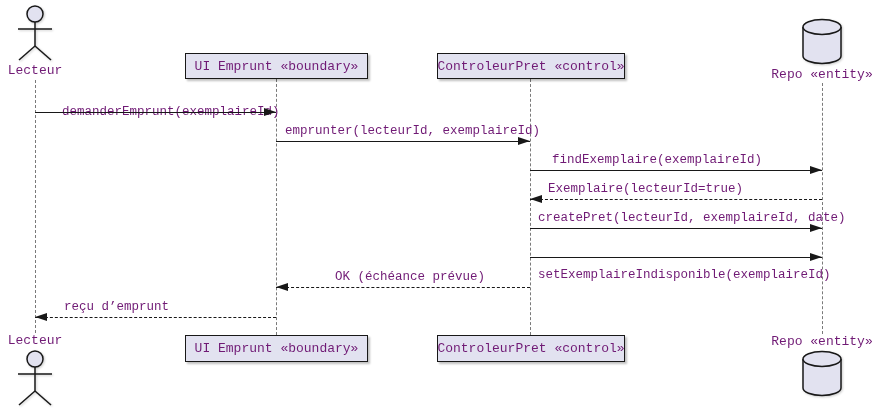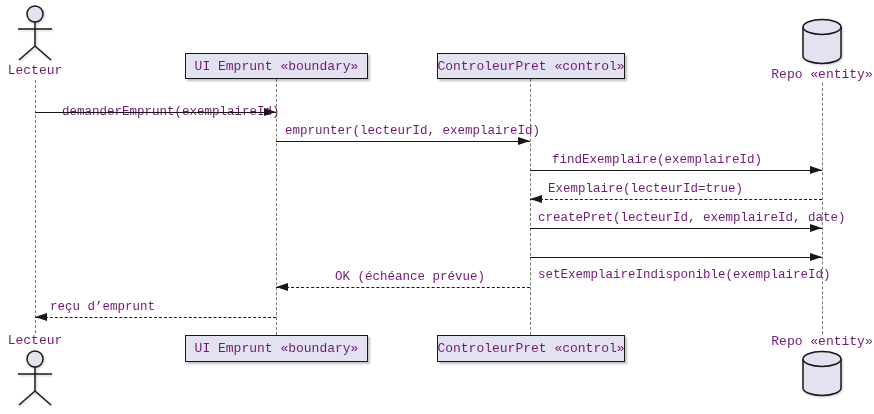--- a/index.html
+++ b/index.html
@@ -109,21 +109,21 @@
   <div class="arrow-right" style="left:810px; top:223.5px;"></div>
 
   <div class="msg-label" style="left:538px; top:239px;margin-top:28px;">setExemplaireIndisponible(exemplaireId)</div>
   <div class="msg-line solid" style="left:530px; top:257px; width:292px;"></div>
   <div class="arrow-right" style="left:810px; top:252.5px;"></div>
 
   <div class="msg-label" style="left:295px; top:269px;margin-left:40px;">OK (échéance prévue)</div>
   <div class="msg-line dashed" style="left:276px; top:287px; width:254px;"></div>
   <div class="arrow-left" style="left:276px; top:282.5px;"></div>
 
-  <div class="msg-label" style="left:50px; top:299px;">reçu d’emprunt</div>
+  <div class="msg-label" style="left:64px; top:299px;">reçu d’emprunt</div>
   <div class="msg-line dashed" style="left:35px; top:317px; width:241px;"></div>
   <div class="arrow-left" style="left:35px; top:312.5px;"></div>
 
   <div class="part-label" style="left:0px; top:333px; width:70px;">Lecteur</div>
   <svg class="shape" style="left:10px; top:348px;" width="50" height="66" viewBox="0 0 50 66">
     <circle cx="25" cy="11" r="8" fill="#E2E2F0" stroke="#181818" stroke-width="1.5"></circle>
     <line x1="25" y1="19" x2="25" y2="43" stroke="#181818" stroke-width="1.5"></line>
     <line x1="8" y1="26" x2="42" y2="26" stroke="#181818" stroke-width="1.5"></line>
     <line x1="25" y1="43" x2="9" y2="57" stroke="#181818" stroke-width="1.5"></line>
     <line x1="25" y1="43" x2="41" y2="57" stroke="#181818" stroke-width="1.5"></line>

